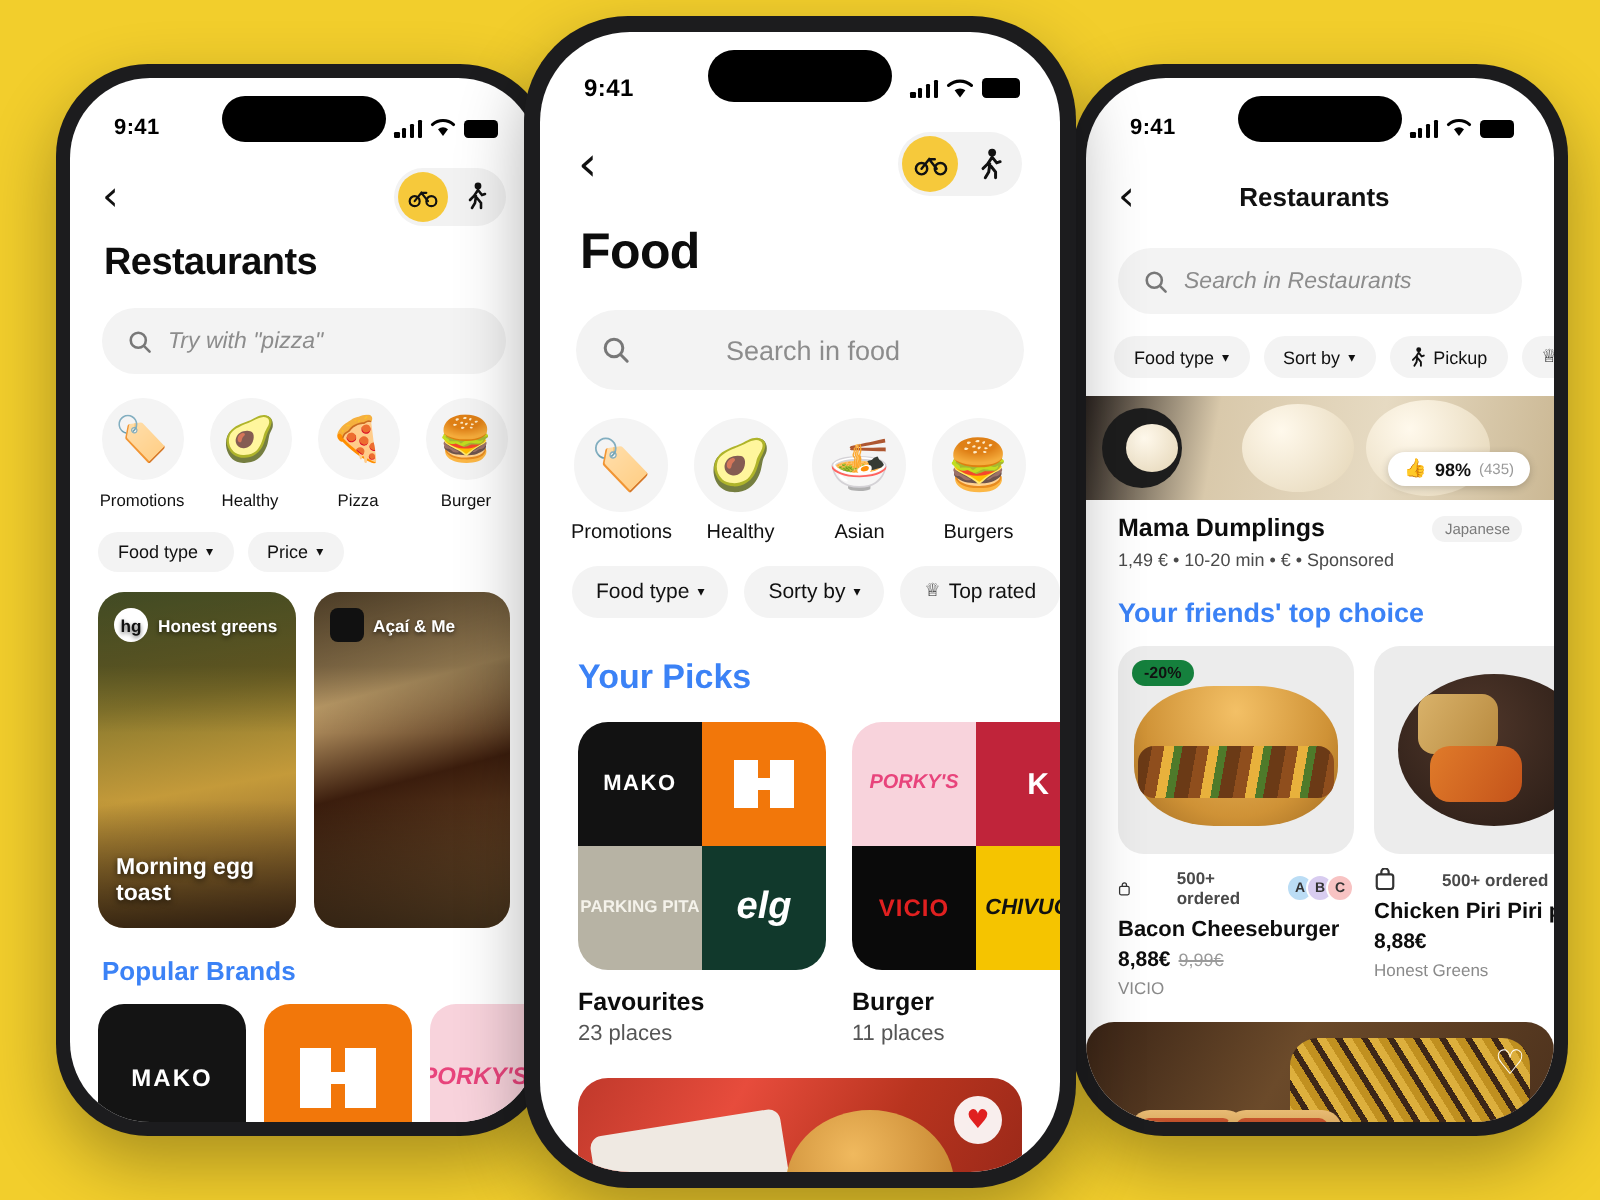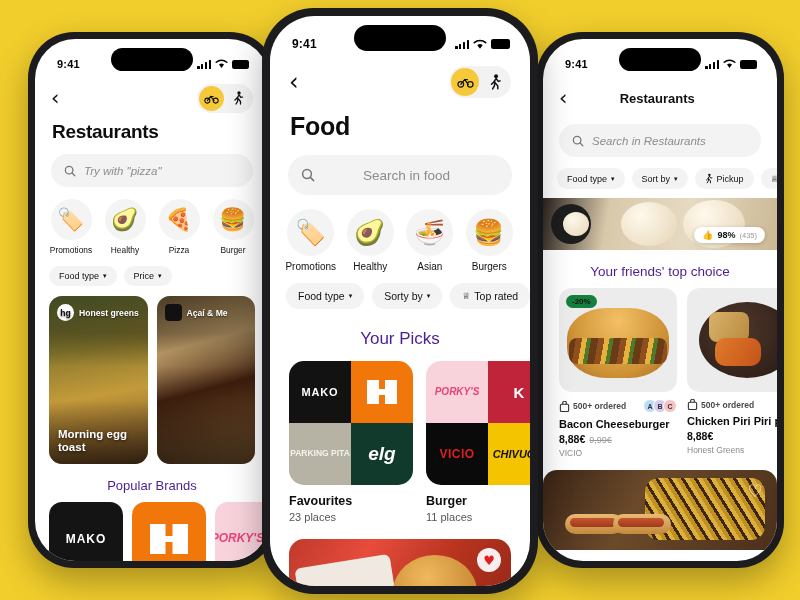--- a/index.html
+++ b/index.html
@@ -100,21 +100,21 @@
   .chips { display: flex; gap: 7px; padding: 11px 14px 0; }
   .chip {
     background: #f3f3f3; border-radius: 14px; padding: 5px 10px;
     font-size: 9px; color: #111; white-space: nowrap;
     display: flex; align-items: center; gap: 4px; font-weight: 500;
   }
   #phone-mid .chips { padding-left: 16px; gap: 8px; }
   #phone-mid .chip { font-size: 10.5px; padding: 7px 12px; border-radius: 16px; }
   .caret { font-size: 7px; font-family: "DejaVu Sans", sans-serif; }
 
-  .sec-title { font-size: 13px; font-weight: normal; color: #4c1d95; padding: 14px 16px 0; text-align: center; }
+  .sec-title { font-size: 13px; font-weight: bold; color: #3b82f6; padding: 14px 16px 0; }
   #phone-mid .sec-title { font-size: 17px; padding: 20px 19px 0; }
   #phone-right .sec-title { font-size: 13.5px; }
 
   
   .heros { display: flex; gap: 9px; padding: 10px 14px 0; }
   .hero {
     flex: 1; height: 168px; border-radius: 13px; overflow: hidden;
     position: relative; color: #fff;
   }
   .hero-a { background: linear-gradient(170deg,#5d6b33 0%,#8a7a2e 32%,#c49a3a 58%,#6b4524 100%); }
@@ -245,21 +245,21 @@
     background: linear-gradient(120deg,#d9b26a,#b88a3f);
   }
   .plate-art::after{
     content:""; position:absolute; left:16px; bottom:12px; width:46px; height:28px; border-radius:10px;
     background: linear-gradient(120deg,#e07b2a,#c4531a);
   }
   .disc {
     position: absolute; top: 7px; left: 7px; background: #15803d; color: #111;
     border-radius: 7px; padding: 2px 6px; font-size: 8px; font-weight: bold;
   }
-  .dish-row { display: flex; align-items: center; margin-top: 7px; gap: 3px; }
+  .dish-row { display: flex; align-items: center; margin-top: 7px; gap: 23px; }
   .ordered { font-size: 8.5px; color: #4a4a4a; font-weight: 600; }
   .avatars { margin-left: auto; display: flex; }
   .av {
     width: 14px; height: 14px; border-radius: 50%; border: 1.4px solid #fff;
     font-size: 7px; font-weight: bold; display: flex; align-items: center; justify-content: center;
     margin-left: -4px; color: #333;
   }
   .av:first-child { margin-left: 0; }
   .av-a { background: #BBDDF5; }
   .av-b { background: #D8CCF0; }
@@ -472,20 +472,27 @@
         <span class="dump" style="left:20px;top:14px;width:26px;height:24px"></span>
         <span class="dump" style="left:78px;top:4px;width:56px;height:44px"></span>
         <span class="dump" style="left:140px;top:2px;width:62px;height:48px"></span>
         <span class="badge-rate">
           <span class="crown">👍</span>
           <span>98%</span>
           <span class="cnt">(435)</span>
         </span>
       </div>
 
+      <div class="rest-info">
+        <div class="rest-top">
+          <span class="rest-name">Mama Dumplings</span>
+          <span class="rest-tag">Japanese</span>
+        </div>
+        <div class="rest-meta">1,49 € • 10-20 min • € • Sponsored</div>
+      </div>
 
       <div class="sec-title">Your friends' top choice</div>
 
       <div class="dishes">
         <div class="dish">
           <div class="dish-img">
             <span class="burger-art"></span>
             <span class="disc">-20%</span>
           </div>
           <div class="dish-row">

